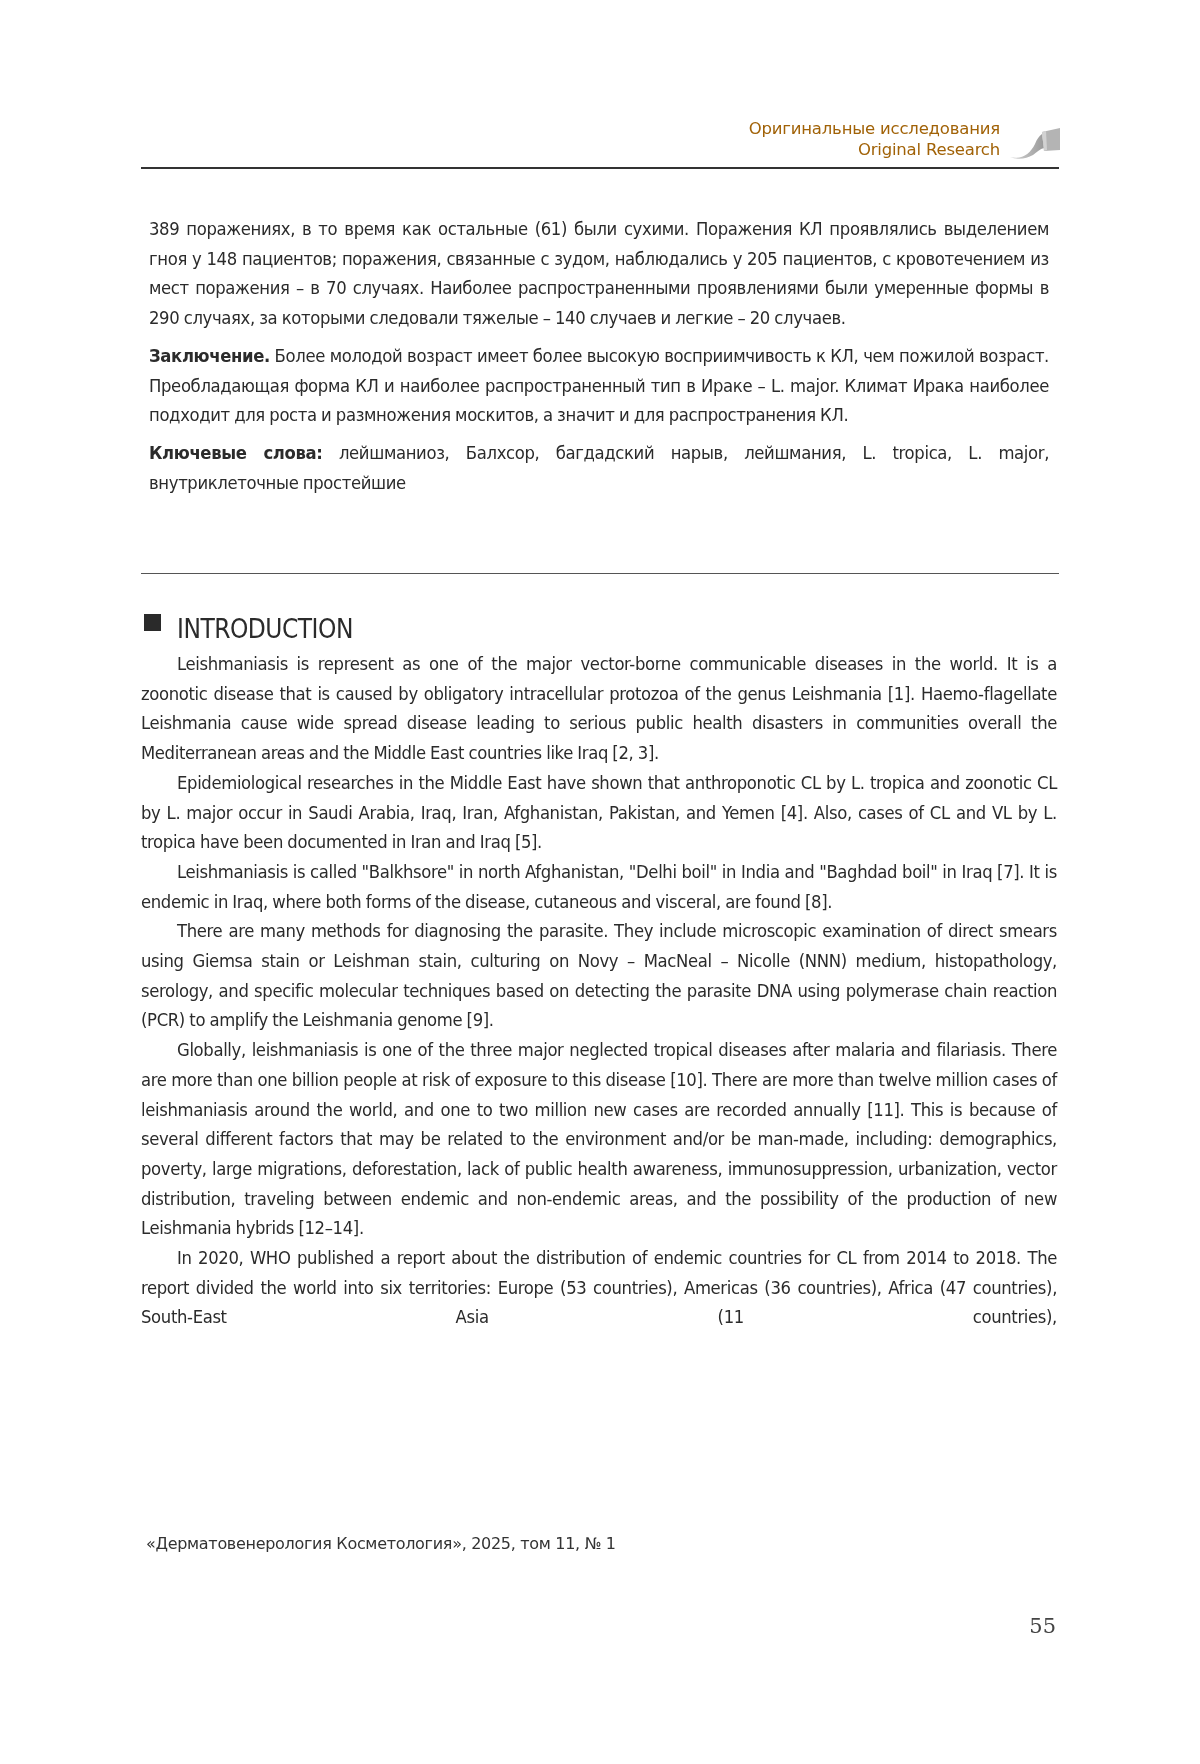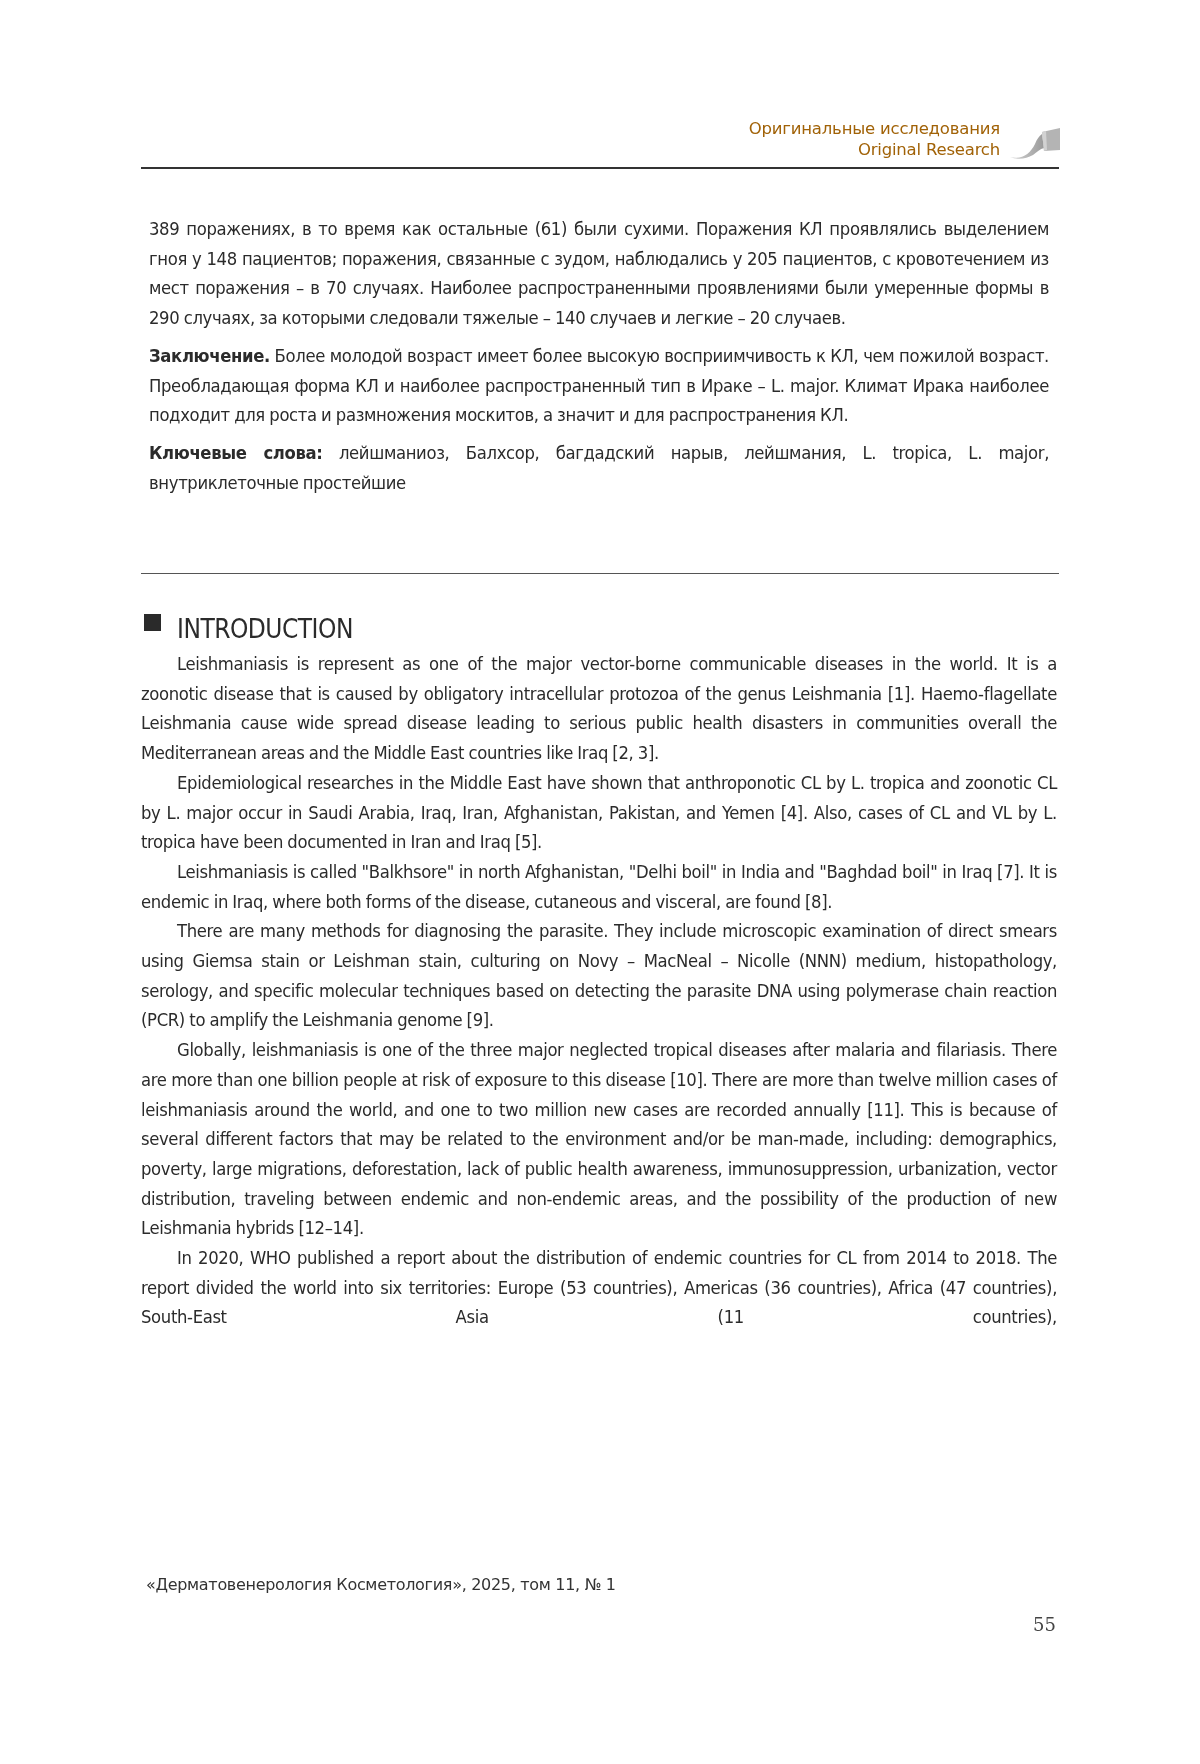--- a/index.html
+++ b/index.html
@@ -33,26 +33,26 @@
   .intro-heading {
     position: absolute; left: 144px; top: 614px;
     display: flex; align-items: flex-start; gap: 16px;
     font-size: 26px; letter-spacing: -0.5px; color: #2b2b2b;
     font-family: "DejaVu Sans Condensed", "DejaVu Sans", sans-serif;
   }
   .sq { width: 17px; height: 17px; background: #2a2a2a; display: inline-block; }
   .intro { top: 649px; }
   .intro p { margin: 0; text-indent: 36px; }
   .footer-journal {
-    position: absolute; left: 146px; top: 1575px;
+    position: absolute; left: 146px; top: 1534px;
     font-size: 16px; color: #333; letter-spacing: -0.3px;
   }
   .footer-page {
     position: absolute; right: 144px; top: 1614px;
-    font-family: "DejaVu Serif", serif; font-size: 18px; color: #444;
+    font-family: "DejaVu Serif", serif; font-size: 21px; color: #444;
   }
 </style>
 </head>
 <body>
 
 <div class="running-head">
   <div>Оригинальные исследования</div>
   <div>Original Research</div>
 </div>
 

